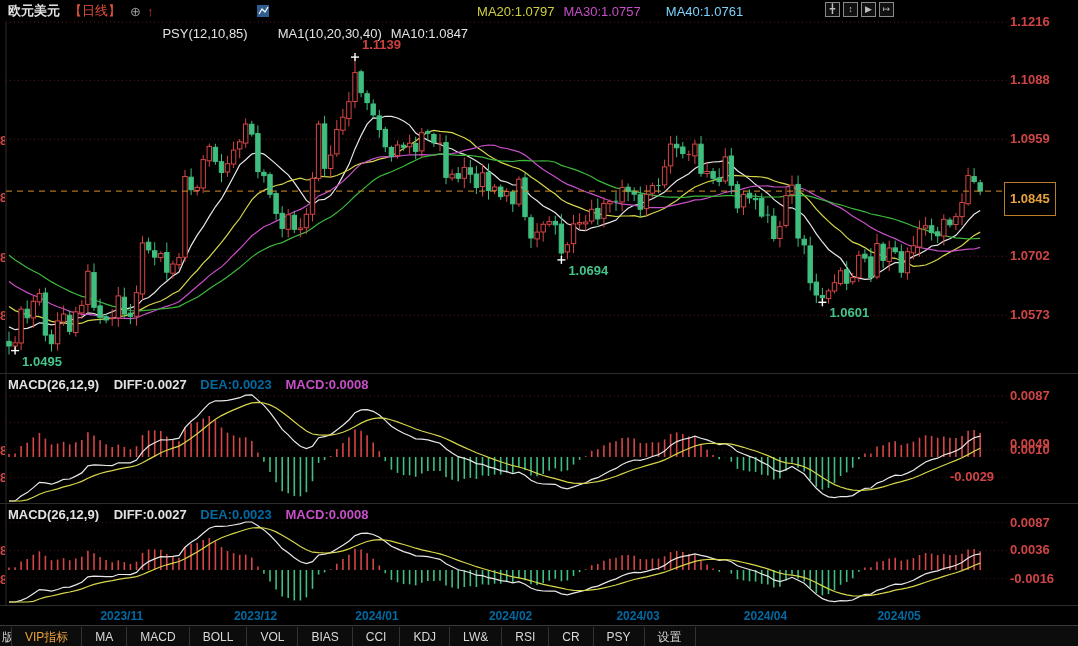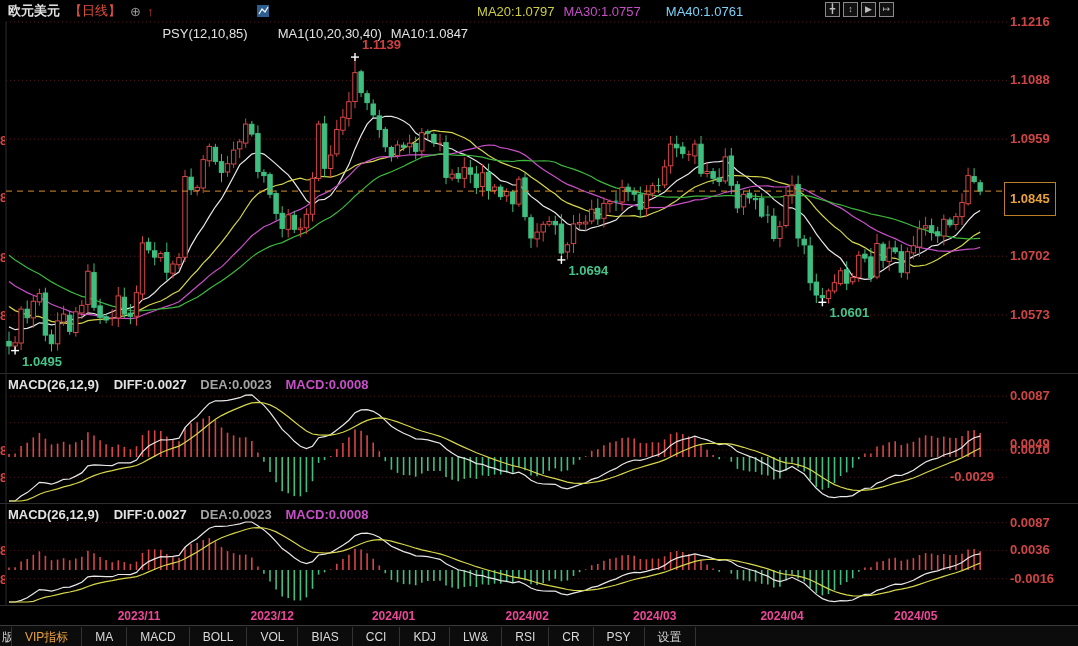--- a/index.html
+++ b/index.html
@@ -16,23 +16,23 @@
   .chart-ic{display:inline-flex;align-items:center;}
   .winicons{position:absolute;right:70px;top:2px;display:flex;gap:3px;}
   .wic{width:13px;height:13px;border:1px solid #8a8a8a;color:#bdbdbd;font-size:9px;line-height:12px;
        text-align:center;background:#111;}
   .alabel{position:absolute;font-size:13px;font-weight:bold;color:#cf4545;z-index:4;}
   .ptag{position:absolute;left:1004px;border:1px solid #b97f28;color:#e8a23c;background:#000;
         font-size:13px;font-weight:bold;padding:8px 5px;line-height:16px;z-index:4;}
   .mhead{position:absolute;left:8px;font-size:13px;font-weight:bold;white-space:nowrap;z-index:4;}
   .mhead .t{color:#e2e2e2;margin-right:11px;}
   .mhead .d1{color:#e2e2e2;margin-right:10px;}
-  .mhead .d2{color:#a3a3a3;margin-right:10px;text-align:center;}
+  .mhead .d2{color:#0369a1;margin-right:10px;text-align:center;}
   .mhead .d3{color:#c84fc8;}
-  .xlabel{position:absolute;width:60px;text-align:right;font-size:12px;font-weight:bold;color:#ec4899;z-index:4;}
+  .xlabel{position:absolute;width:60px;text-align:left;font-size:12px;font-weight:bold;color:#0369a1;z-index:4;}
   .sliver{position:absolute;left:0;width:5px;overflow:hidden;color:#cf4545;font-size:13px;font-weight:bold;z-index:4;}
   .tabbar{position:absolute;left:0;top:625px;width:1078px;height:21px;background:#0c0c0c;
           border-top:1px solid #3a3a3a;display:flex;align-items:center;z-index:6;font-size:12px;}
   .tab{color:#d9d9d9;padding:0 13px;line-height:20px;border-right:1px solid #333;cursor:default;}
   .tab.active{color:#e8a23c;}
   .tab.clip{width:7px;padding:0 2px;overflow:hidden;color:#cccccc;}
 </style>
 </head>
 <body>
 

